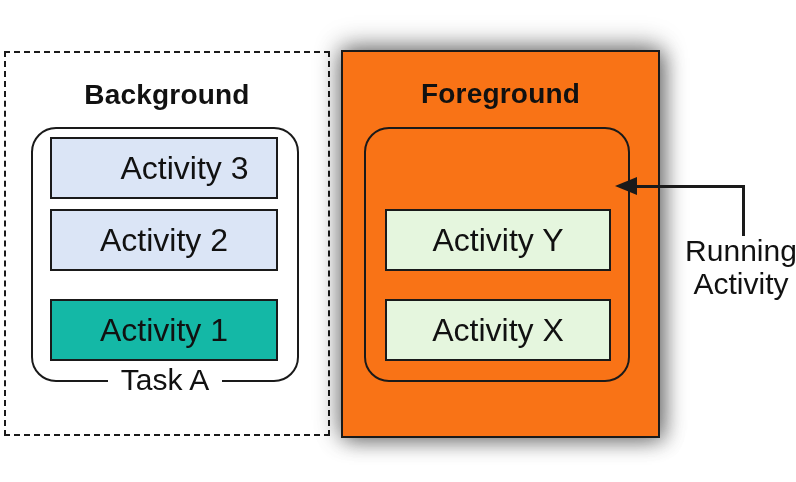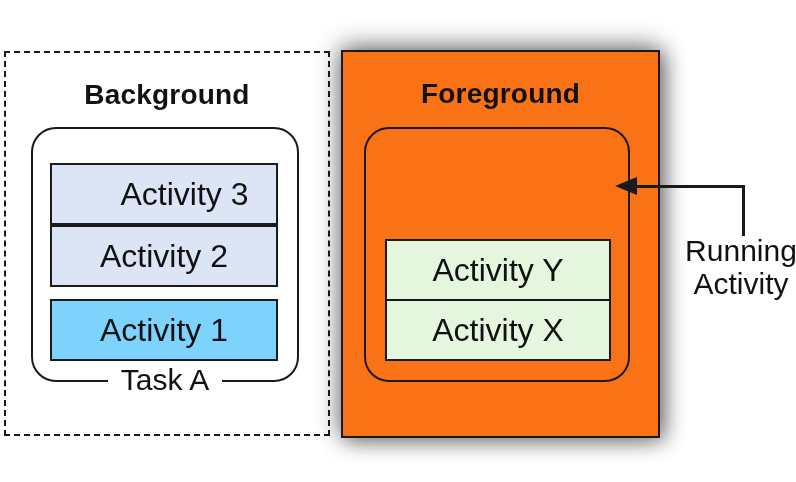--- a/index.html
+++ b/index.html
@@ -26,22 +26,22 @@
   }
   .panel.dashed .task { left:25px; top:74px; width:268px; height:255px; }
   .panel.solid  .task { left:21px; top:75px; width:266px; height:255px; }
   .activity {
     position:absolute; box-sizing:border-box; border:2.5px solid #1a1a1a;
     display:flex; align-items:center; justify-content:center;
     font-size:32px; line-height:1;
   }
   .panel.dashed .activity { left:17px; width:228px; }
   .panel.solid  .activity { left:19px; width:226px; }
-  .row0 { top:34px;  height:62px;padding-left:41px; }
-  .row1 { top:96px;  height:62px; }
+  .row0 { top:8px;  height:62px;padding-left:41px; }
+  .row1 { top:80px;  height:62px; }
   .row2 { top:170px; height:62px; }
   .task-label {
     position:absolute; left:0; right:0; bottom:-17px; text-align:center;
     font-size:30px; line-height:34px; white-space:nowrap;
   }
   .task-label span { background:#ffffff; padding:0 13px; }
   .arrow-h { position:absolute; left:632px; top:184.5px; width:112px; height:3px; background:#1a1a1a; z-index:5; }
   .arrow-head {
     position:absolute; left:615px; top:177px; width:0; height:0; z-index:5;
     border-top:9.5px solid transparent; border-bottom:9.5px solid transparent;
@@ -56,31 +56,31 @@
 </head>
 <body>
 
 <div class="stage">
 
   <div class="panel dashed">
     <div class="panel-title">Background</div>
     <div class="task">
       <div class="activity row0" style="background-color: rgb(219, 229, 246);">Activity 3</div>
       <div class="activity row1" style="background-color: rgb(219, 229, 246);">Activity 2</div>
-      <div class="activity row2" style="background-color: #7dd3fc;">Activity 1</div>
+      <div class="activity row2" style="background-color: #14b8a6;">Activity 1</div>
       <div class="task-label">
         <span>Task A</span>
       </div>
     </div>
   </div>
 
   <div class="panel solid">
     <div class="panel-title">Foreground</div>
     <div class="task">
-      <div class="activity row1" style="background-color: rgb(229, 246, 222); margin-top: 14px;">Activity Y</div>
+      <div class="activity row1" style="background-color: rgb(229, 246, 222);">Activity Y</div>
       <div class="activity row2" style="background-color: rgb(229, 246, 222);">Activity X</div>
     </div>
   </div>
 
   <div class="arrow-head"></div>
   <div class="arrow-h"></div>
   <div class="arrow-v"></div>
   <div class="annotation">
     <div>Running</div>
     <div>Activity</div>

